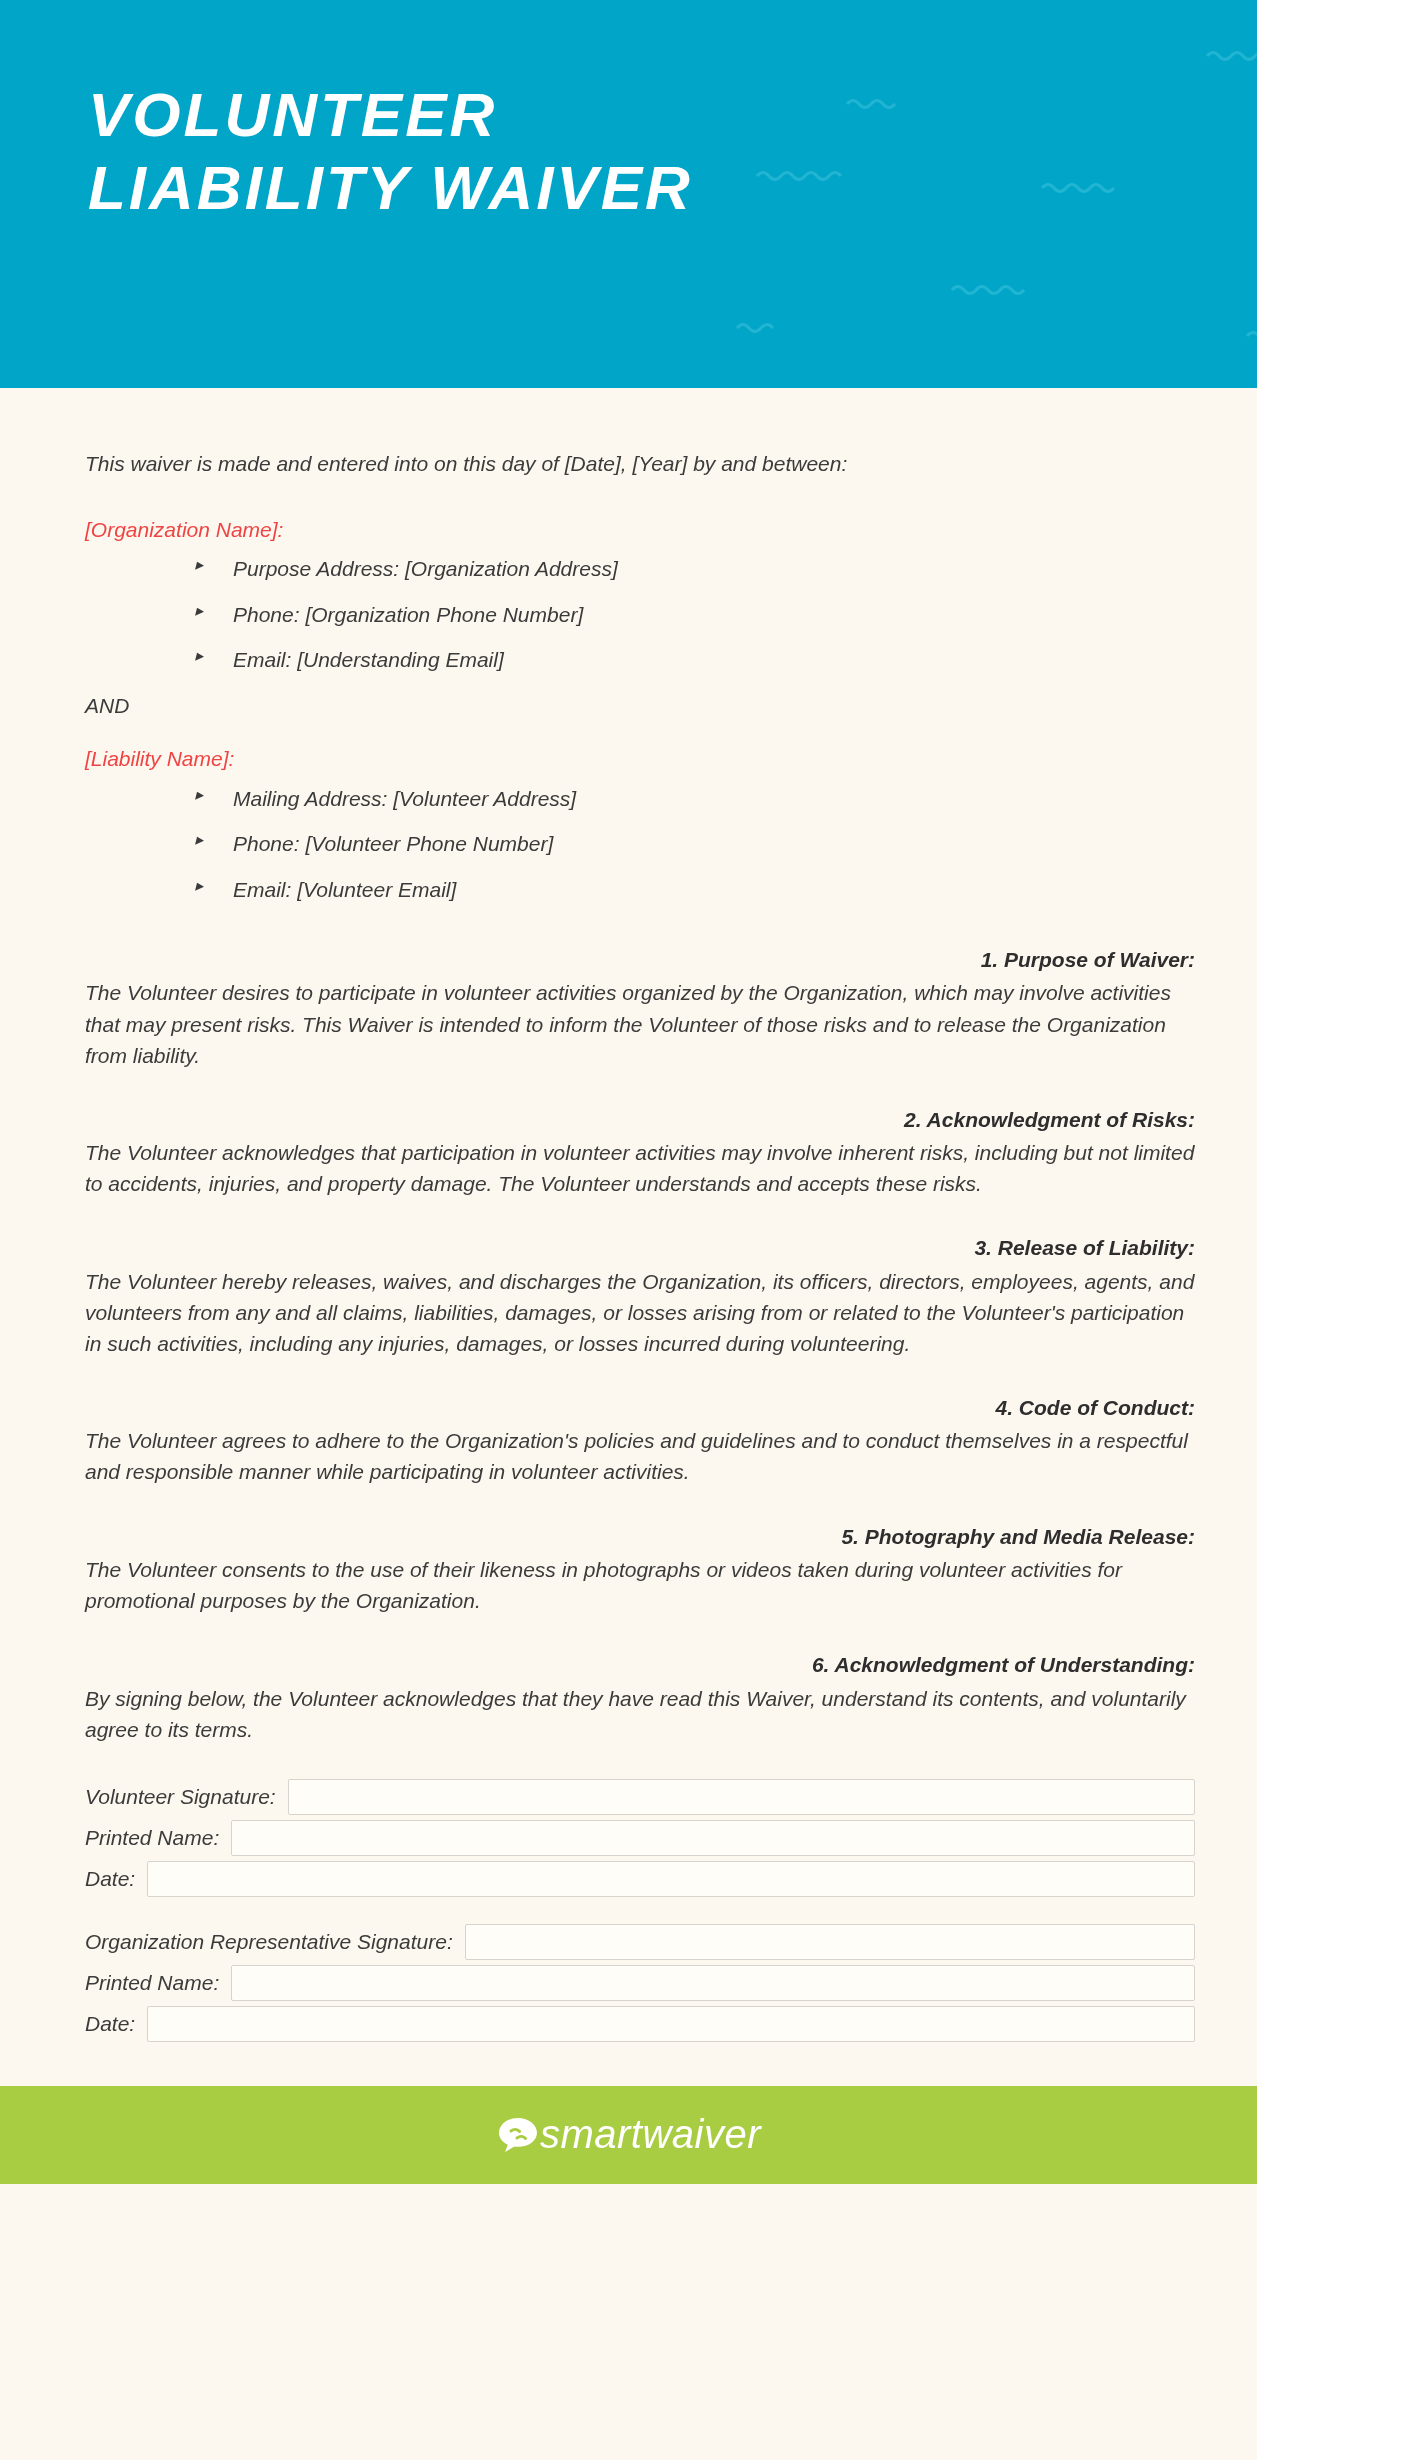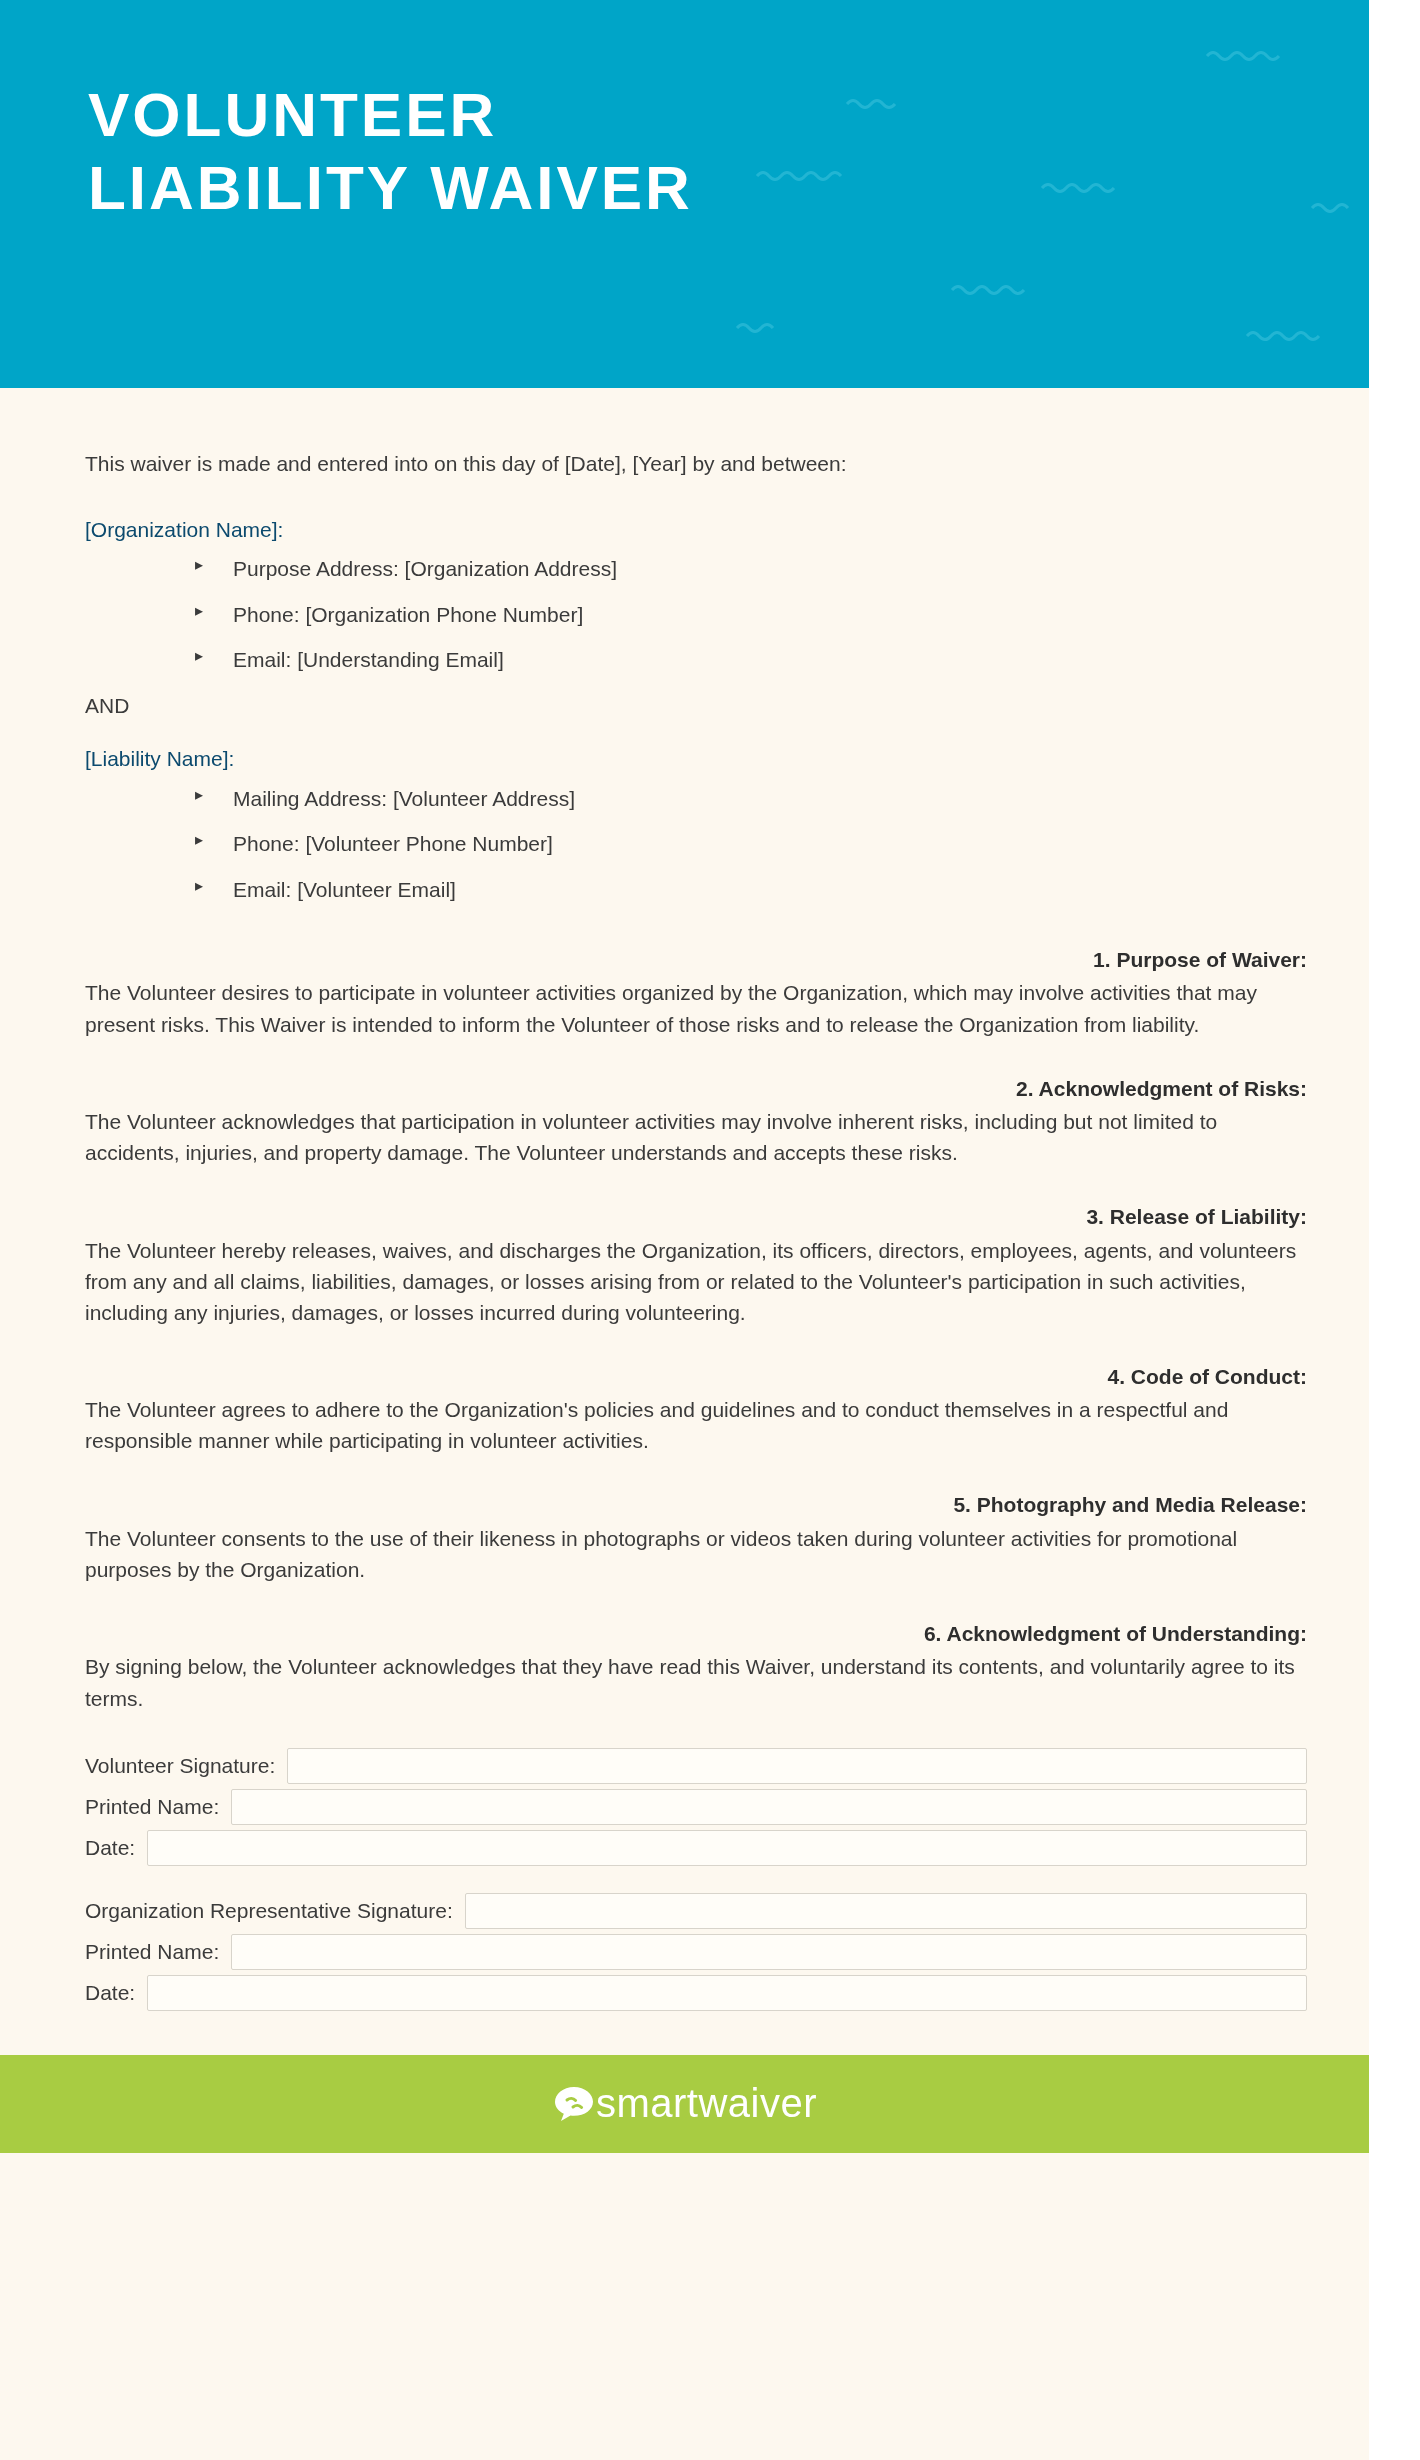--- a/index.html
+++ b/index.html
@@ -6,24 +6,25 @@
     margin: 0;
     padding: 0;
   }
   body {
     width: 1420px;
     background: #ffffff;
     font-family: "Liberation Sans", sans-serif;
   }
   .page {
     position: relative;
-    width: 1369px;
+    width: 1257px;
     min-height: 2460px;
     background: #fdf8ef;
     box-sizing: border-box;
+    font-style: italic;
   }
   
   .header {
     position: relative;
     background: #00a5c8;
     height: 388px;
     padding: 0;
     overflow: hidden;
   }
   .header-title {
@@ -49,21 +50,21 @@
   .body-wrap {
     padding: 60px 62px 0 85px;
   }
   .intro {
     color: #3b3b3b;
     font-size: 21px;
     line-height: 1.5;
     margin: 0 0 34px 0;
   }
   .party-name {
-    color: #0c4a6e;
+    color: #ef4444;
     font-size: 21px;
     line-height: 1.5;
     margin: 0 0 8px 0;
   }
   .and-line {
     color: #3b3b3b;
     font-size: 21px;
     line-height: 1.5;
     margin: 14px 0 22px 0;
   }

